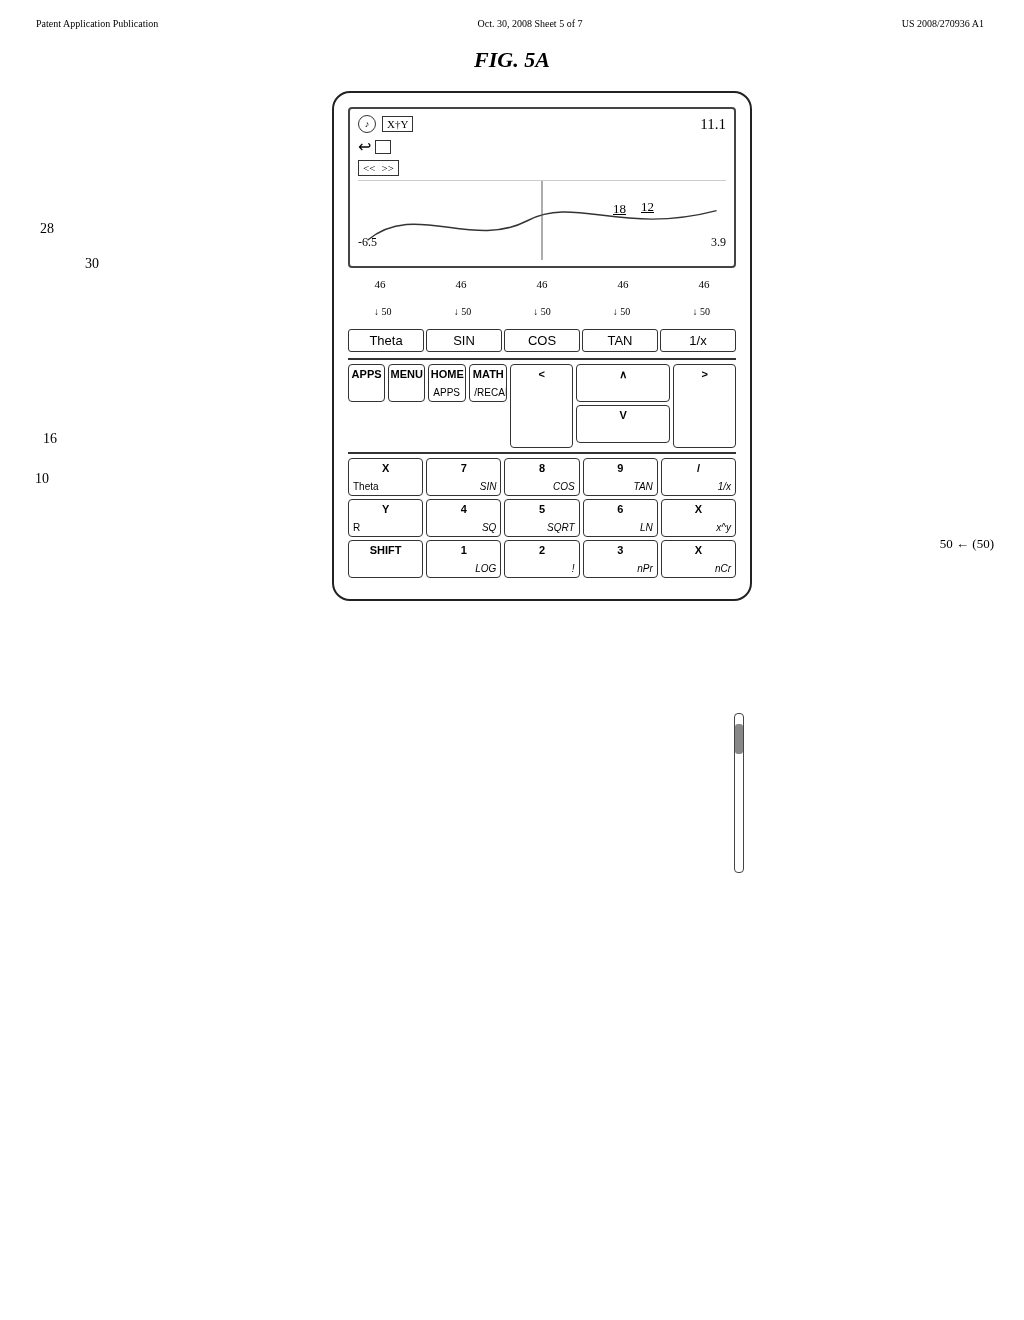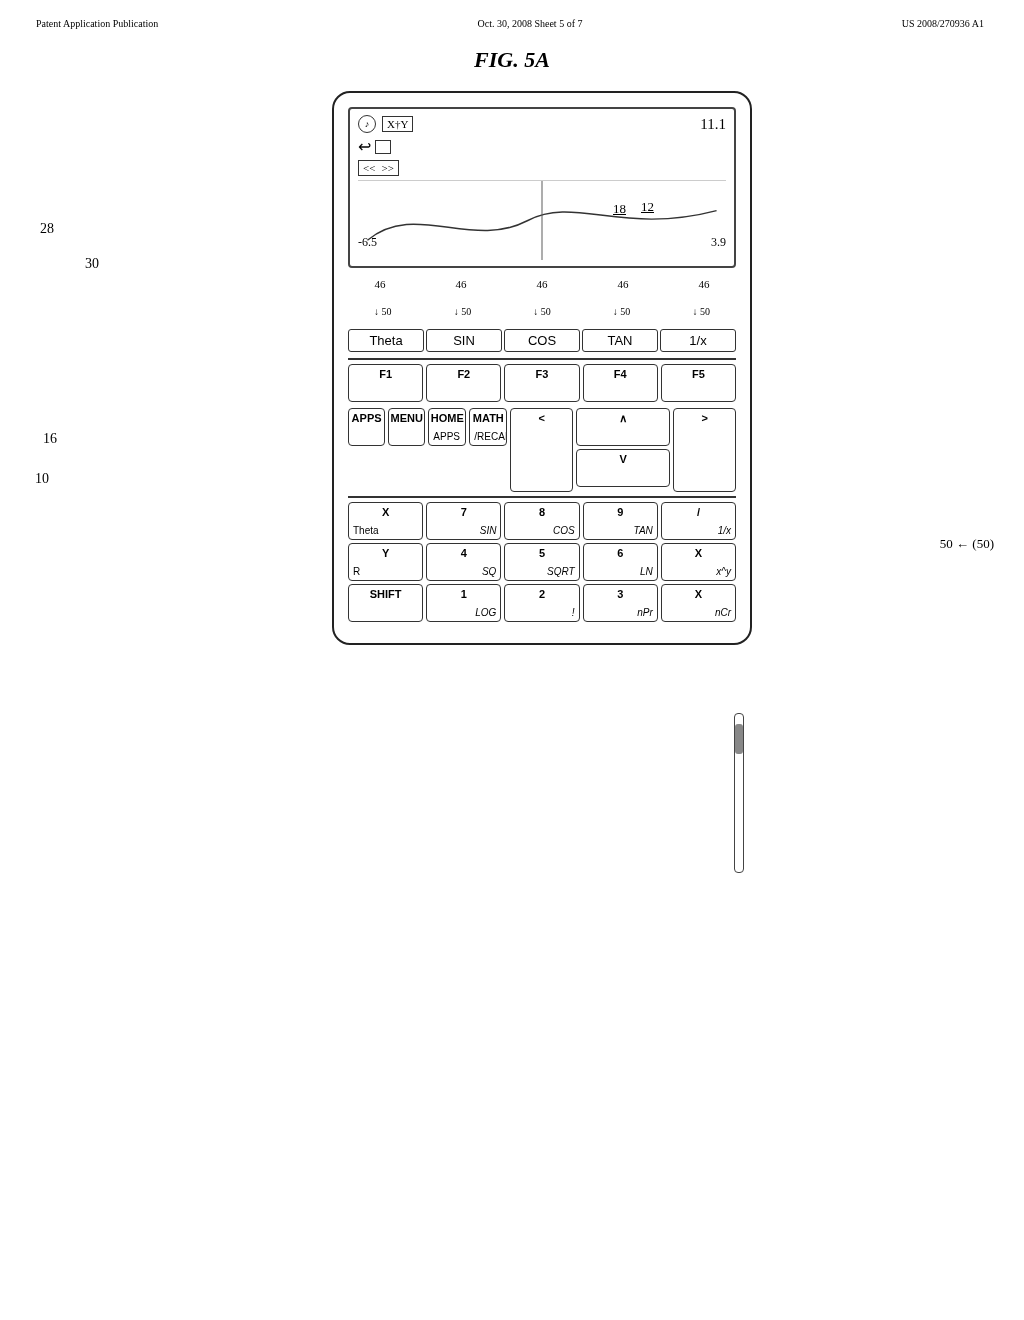--- a/index.html
+++ b/index.html
@@ -320,37 +320,20 @@
         <button class="softkey-btn">Theta</button>
         <button class="softkey-btn">SIN</button>
         <button class="softkey-btn">COS</button>
         <button class="softkey-btn">TAN</button>
         <button class="softkey-btn">1/x</button>
       </div>
     </div>
 
     <div class="divider-line"></div>
 
-    <div class="key-row" style="margin-bottom:6px;">
-      <button class="key">
-          <span class="key-top">F1</span>
-        </button>
-      <button class="key">
-          <span class="key-top">F2</span>
-        </button>
-      <button class="key">
-          <span class="key-top">F3</span>
-        </button>
-      <button class="key">
-          <span class="key-top">F4</span>
-        </button>
-      <button class="key">
-          <span class="key-top">F5</span>
-        </button>
-    </div>
 
     <div class="key-row" style="margin-bottom:3px; align-items:flex-start;">
 
       <div style="flex:2; display:flex; flex-direction:row; gap:3px;">
         <div style="display:flex; gap:3px;">
           <button class="key">
             <span class="key-top">APPS</span>
           </button>
           <button class="key">
             <span class="key-top">MENU</span>

